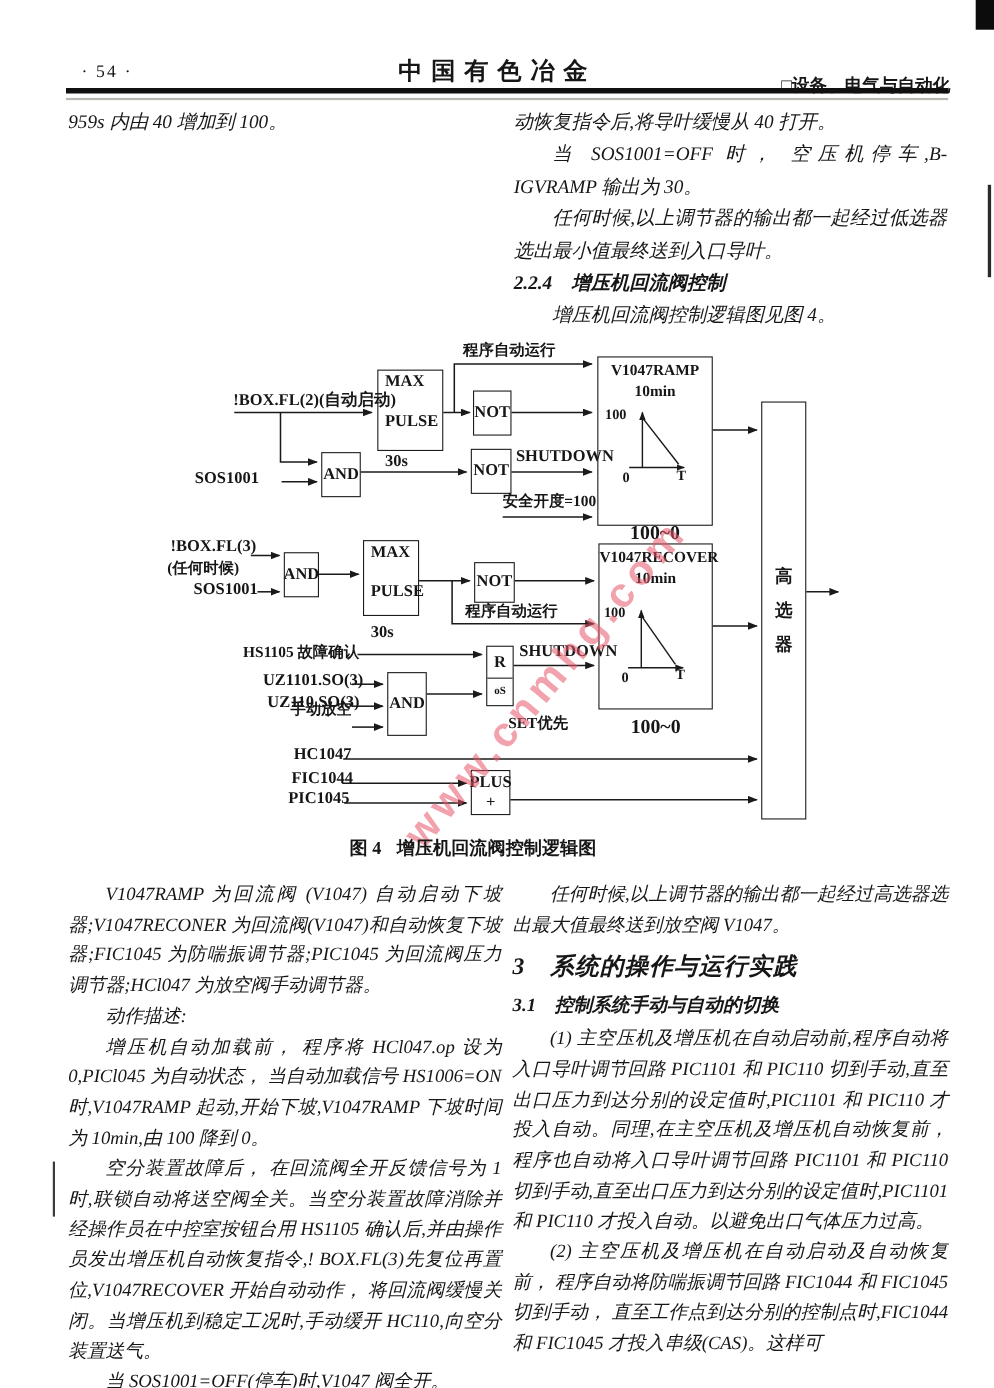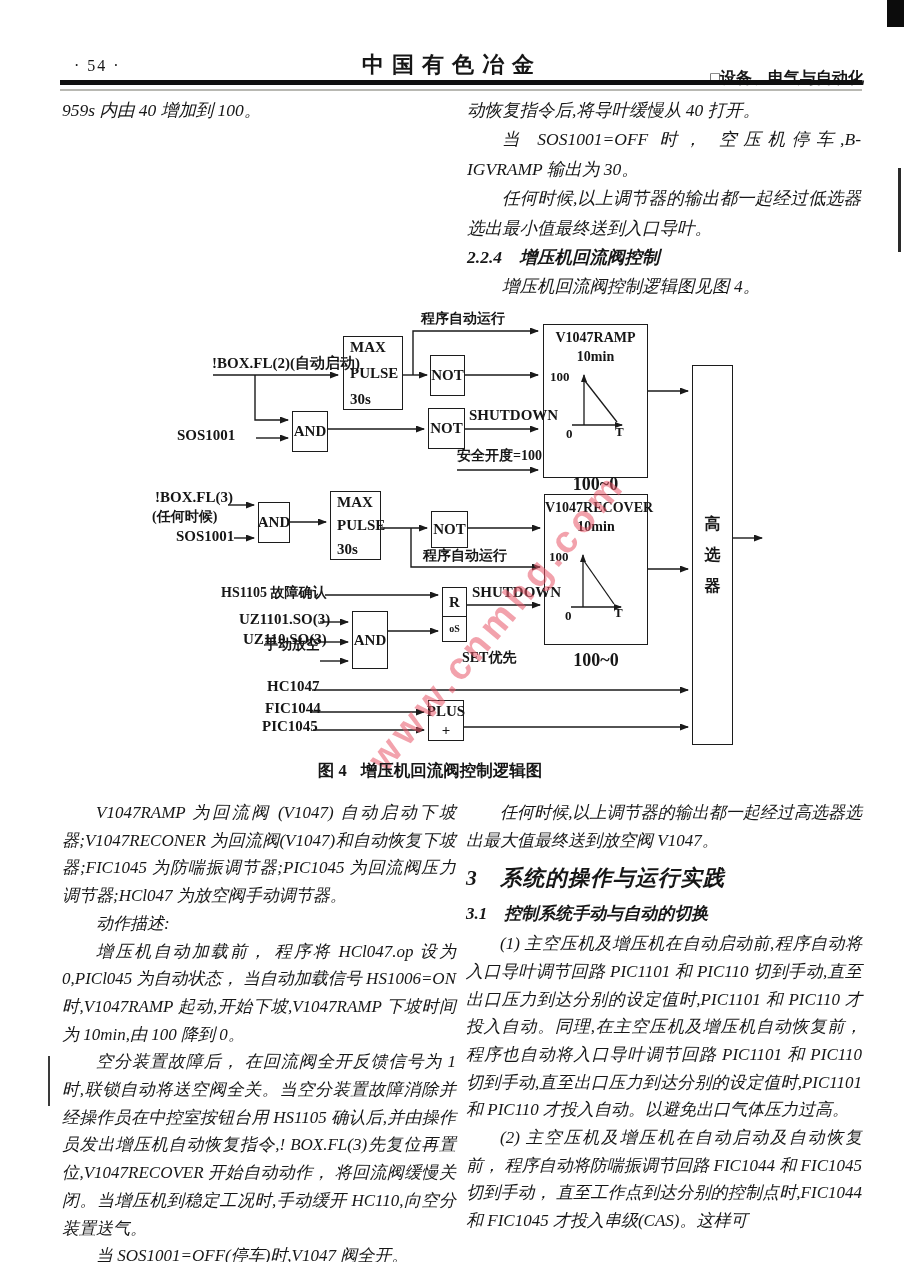--- a/index.html
+++ b/index.html
@@ -26,22 +26,22 @@
   .h3{font-size:21.5px;font-weight:bold;text-indent:0 !important;letter-spacing:1px;
       margin:7px 0 5px 0 !important;line-height:34px !important;}
   .h31{font-weight:bold;text-indent:0 !important;margin:2px 0 !important;}
 
   
   .diagram{position:absolute;left:0;top:308px;width:904px;height:452px;}
   .wires{position:absolute;left:0;top:0;}
   .dbox{position:absolute;border:1.6px solid #1c1c1c;box-sizing:border-box;
         font-weight:bold;font-size:15px;text-align:center;}
   .dbox .ctr{display:flex;align-items:center;justify-content:center;width:100%;height:100%;}
-  .mp{display:flex;flex-direction:column;justify-content:space-between;padding-left:6px;
-      text-align:left;height:100%;line-height:1.35;}
+  .mp{display:flex;flex-direction:column;justify-content:flex-start;padding-left:6px;
+      text-align:left;height:100%;line-height:1.35;gap:16px;}
   .dlabel{position:absolute;font-size:14.5px;white-space:nowrap;}
   .dlabel.en{font-weight:bold;font-size:15px;}
   .dlabel.cn{font-weight:bold;font-size:14px;}
   .rs-cell-r{height:28px;border-bottom:1.4px solid #1c1c1c;display:flex;align-items:center;justify-content:center;}
   .rs-cell-s{height:23px;display:flex;align-items:center;justify-content:center;font-size:10px;}
   .selector{display:flex;flex-direction:column;align-items:center;justify-content:center;gap:10px;font-size:16px;}
   .bigbox{font-weight:bold;}
   .bb-title{position:absolute;left:0;top:5px;width:100%;text-align:center;font-size:14px;}
   .bb-time{position:absolute;left:0;top:24px;width:100%;text-align:center;font-size:14px;}
   .bb-range{position:absolute;left:0;width:100%;font-size:18px;margin-top:25px;}

